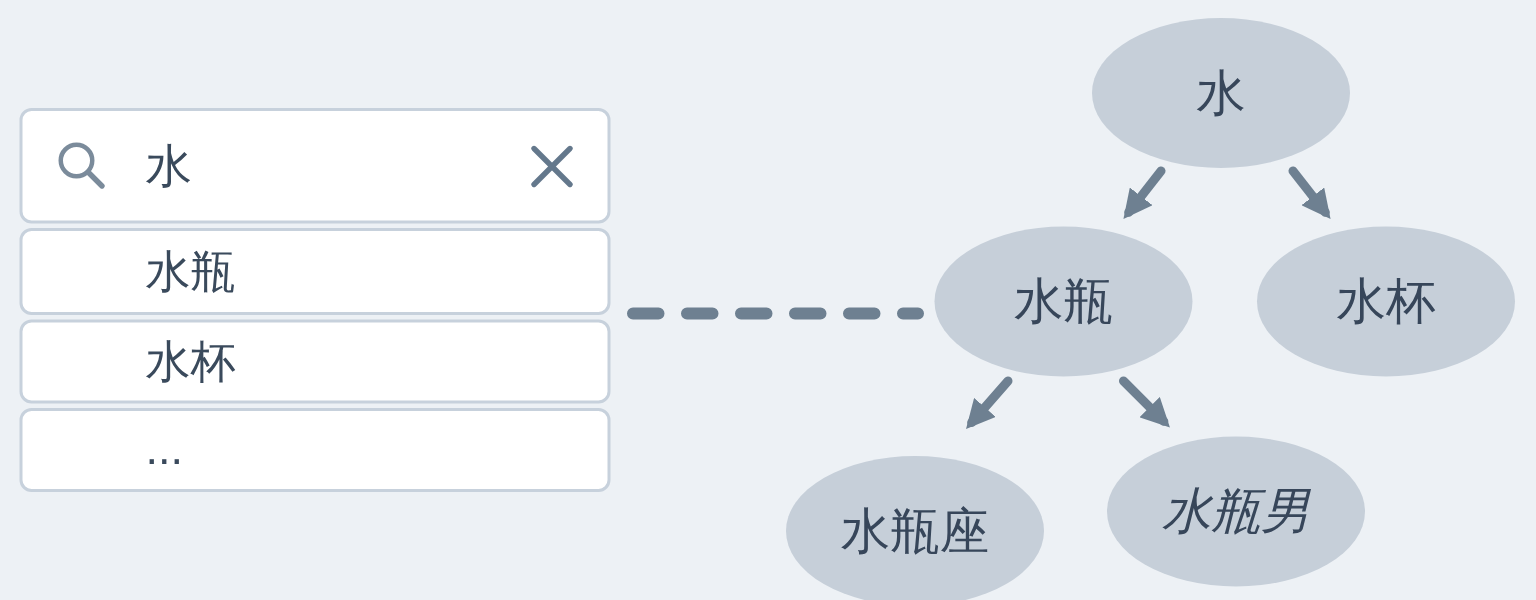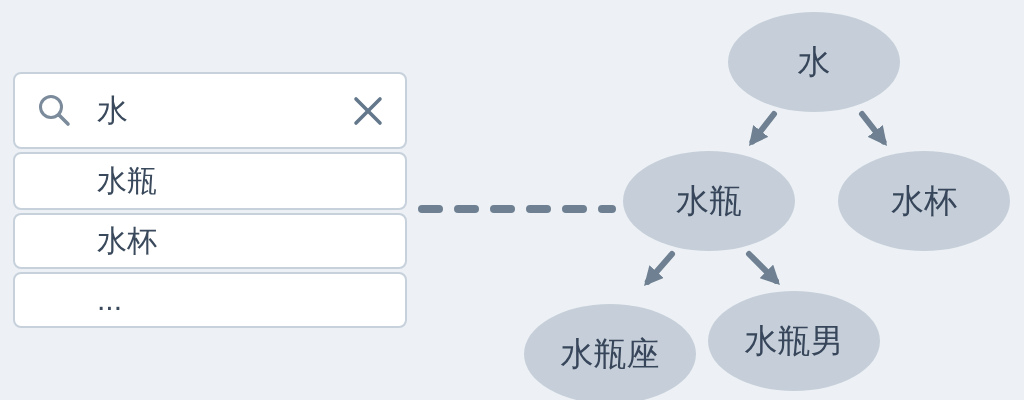--- a/index.html
+++ b/index.html
@@ -53,21 +53,21 @@
     border-radius:50%;
     background:#c6cfd9;
     display:flex;align-items:center;justify-content:center;
     font-size:33px;
     color:#37465a;
   }
   .node-water       {left:728px;top:12px;}
   .node-bottle      {left:623px;top:151px;}
   .node-cup         {left:838px;top:151px;}
   .node-aquarius    {left:524px;top:304px;}
-  .node-aquariusman {left:708px;top:291px;}
+  .node-aquariusman {left:738px;top:291px;font-style:italic;}
   
   .overlay{
     position:absolute;left:0;top:0;width:1024px;height:400px;
     pointer-events:none;
   }
   .edge{
     stroke:#6e8091;stroke-width:6;stroke-linecap:round;fill:none;
   }
   .dashline{
     stroke:#6e8091;stroke-width:8;stroke-linecap:round;

